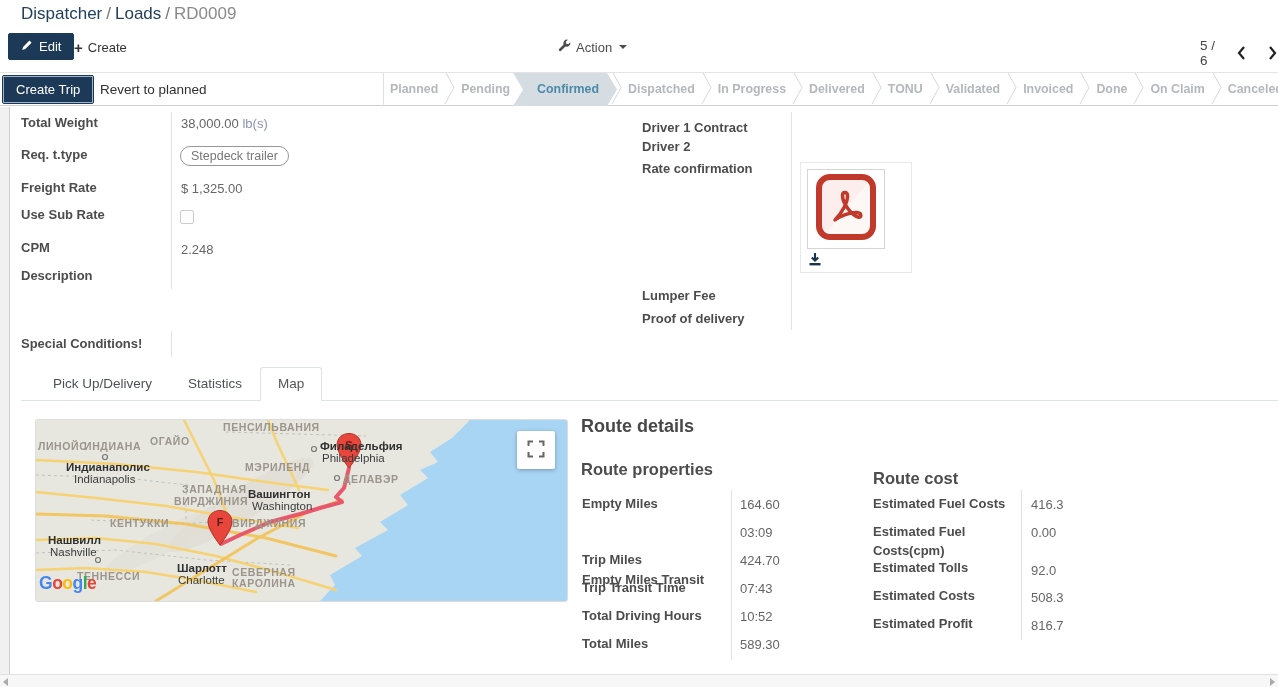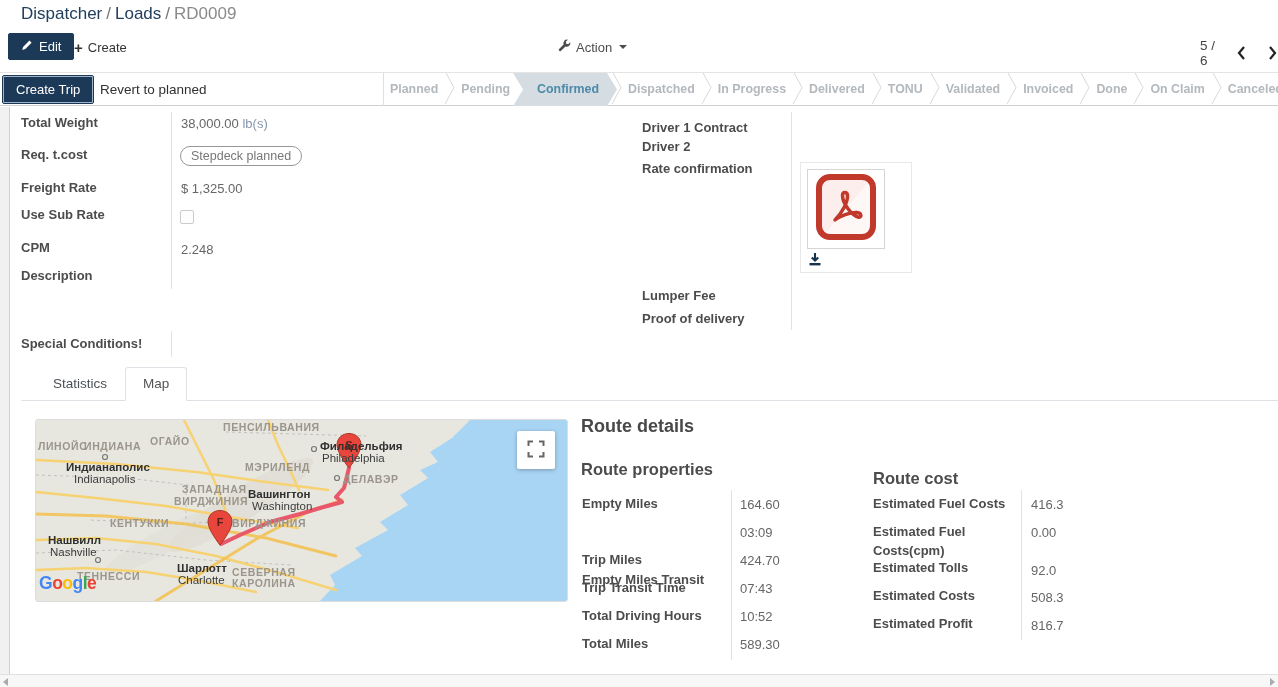--- a/index.html
+++ b/index.html
@@ -168,22 +168,22 @@
           <polyline points="1,0 10,16.5 1,33" stroke="#d8d8d8" fill="none"></polyline>
         </svg></span>
     <span class="stage">Canceled</span>
   </div>
 </div>
 
 <div class="abs gutter"></div>
 
 <div class="lbl" style="left:21px; top:115px;">Total Weight</div>
 <div class="val" style="left:181px; top:116px;"><span>38,000.00</span> <span class="unit">lb(s)</span></div>
-<div class="lbl" style="left:21px; top:147px;">Req. t.cost</div>
-<div class="tag-pill" style="left:180px; top:146px;">Stepdeck planned</div>
+<div class="lbl" style="left:21px; top:147px;">Req. t.type</div>
+<div class="tag-pill" style="left:180px; top:146px;">Stepdeck trailer</div>
 <div class="lbl" style="left:21px; top:180px;">Freight Rate</div>
 <div class="val" style="left:181px; top:181px;">$ 1,325.00</div>
 <div class="lbl" style="left:21px; top:207px;">Use Sub Rate</div>
 <div class="checkbox" style="left:180px; top:210px;"></div>
 <div class="lbl" style="left:21px; top:240px;">CPM</div>
 <div class="val" style="left:181px; top:242px;">2.248</div>
 <div class="lbl" style="left:21px; top:268px;">Description</div>
 <div class="lbl" style="left:21px; top:336px;">Special Conditions!</div>
 <div class="vline" style="left:171px; top:112px; height:177px;"></div>
 <div class="vline" style="left:171px; top:331px; height:26px;"></div>
@@ -208,20 +208,21 @@
   </div>
   <button class="att-dl">
     <span><svg width="14" height="14" viewBox="0 0 14 14">
           <path d="M7 1 V8.2 M3.8 5.4 L7 8.6 L10.2 5.4" stroke="#17344f" stroke-width="2.1" fill="none"></path>
           <rect x="1.5" y="11" width="11" height="2.4" fill="#17344f"></rect>
         </svg></span>
   </button>
 </div>
 
 <div class="abs tabbar">
+  <div class="tab">Pick Up/Delivery</div>
   <div class="tab">Statistics</div>
   <div class="tab active">Map</div>
 </div>
 
 <div class="abs map-card">
   <div class="map-inner">
     <svg width="531" height="181" viewBox="0 0 531 181">
       <rect width="531" height="181" fill="#e7e7e0"></rect>
       <ellipse cx="205" cy="85" rx="85" ry="16" fill="#dedbd0" opacity="0.6" transform="rotate(-32 205 85)"></ellipse>
       <ellipse cx="130" cy="120" rx="70" ry="12" fill="#e0ddd3" opacity="0.5" transform="rotate(-28 130 120)"></ellipse>

